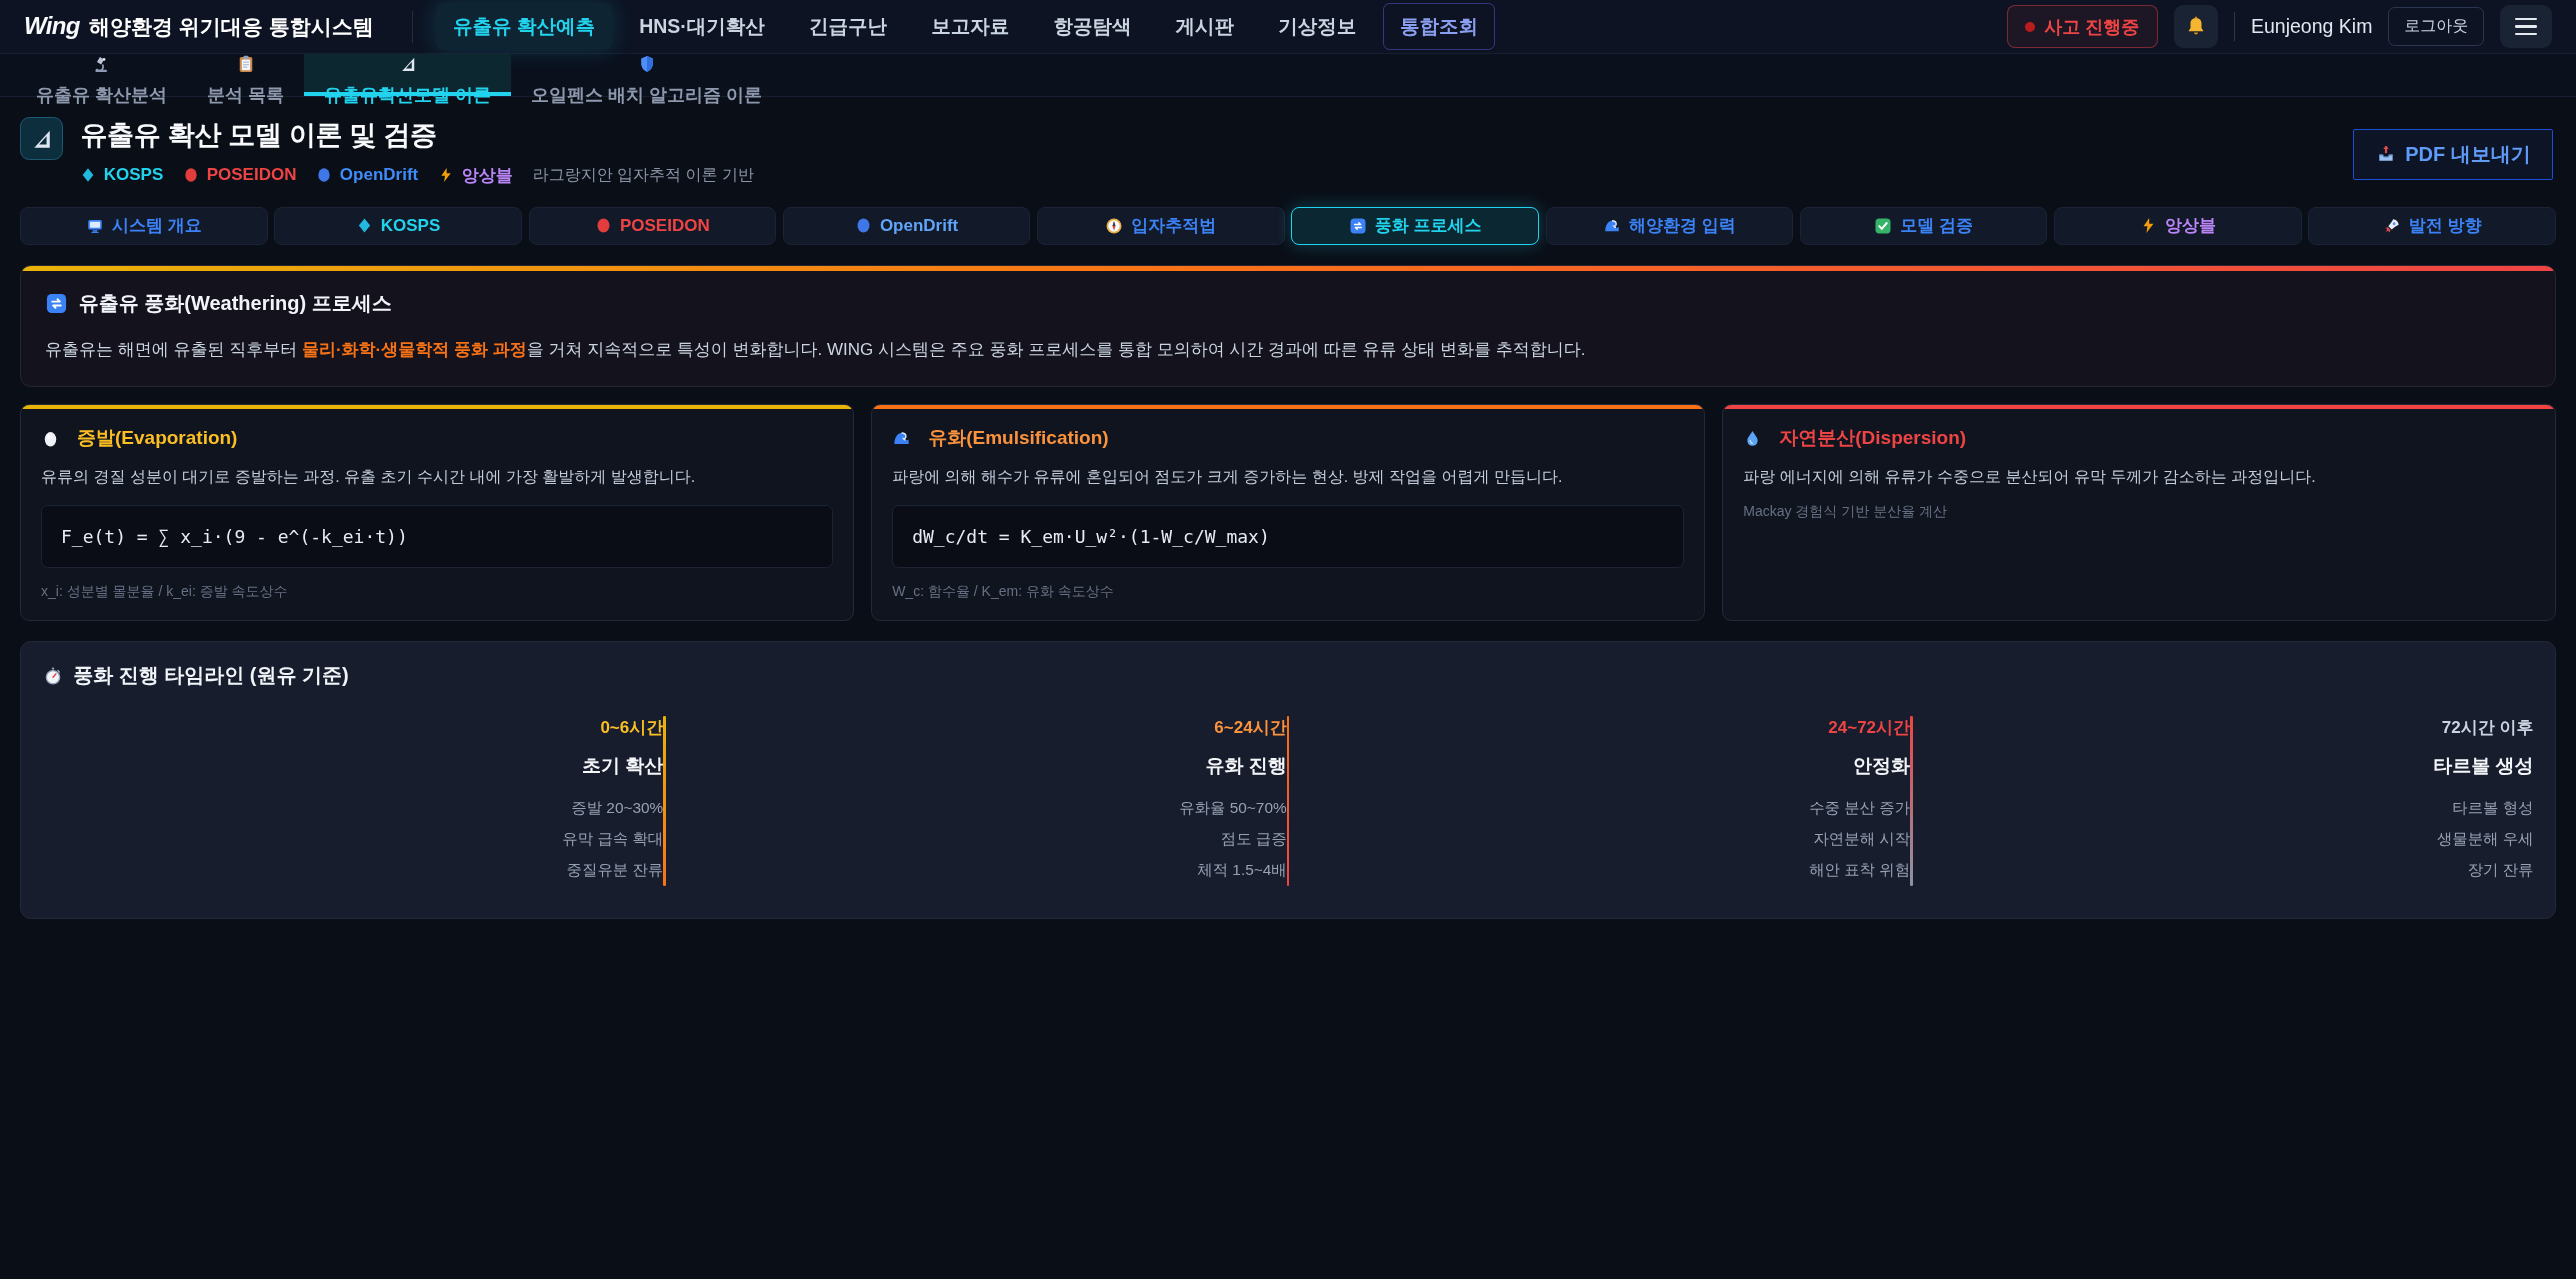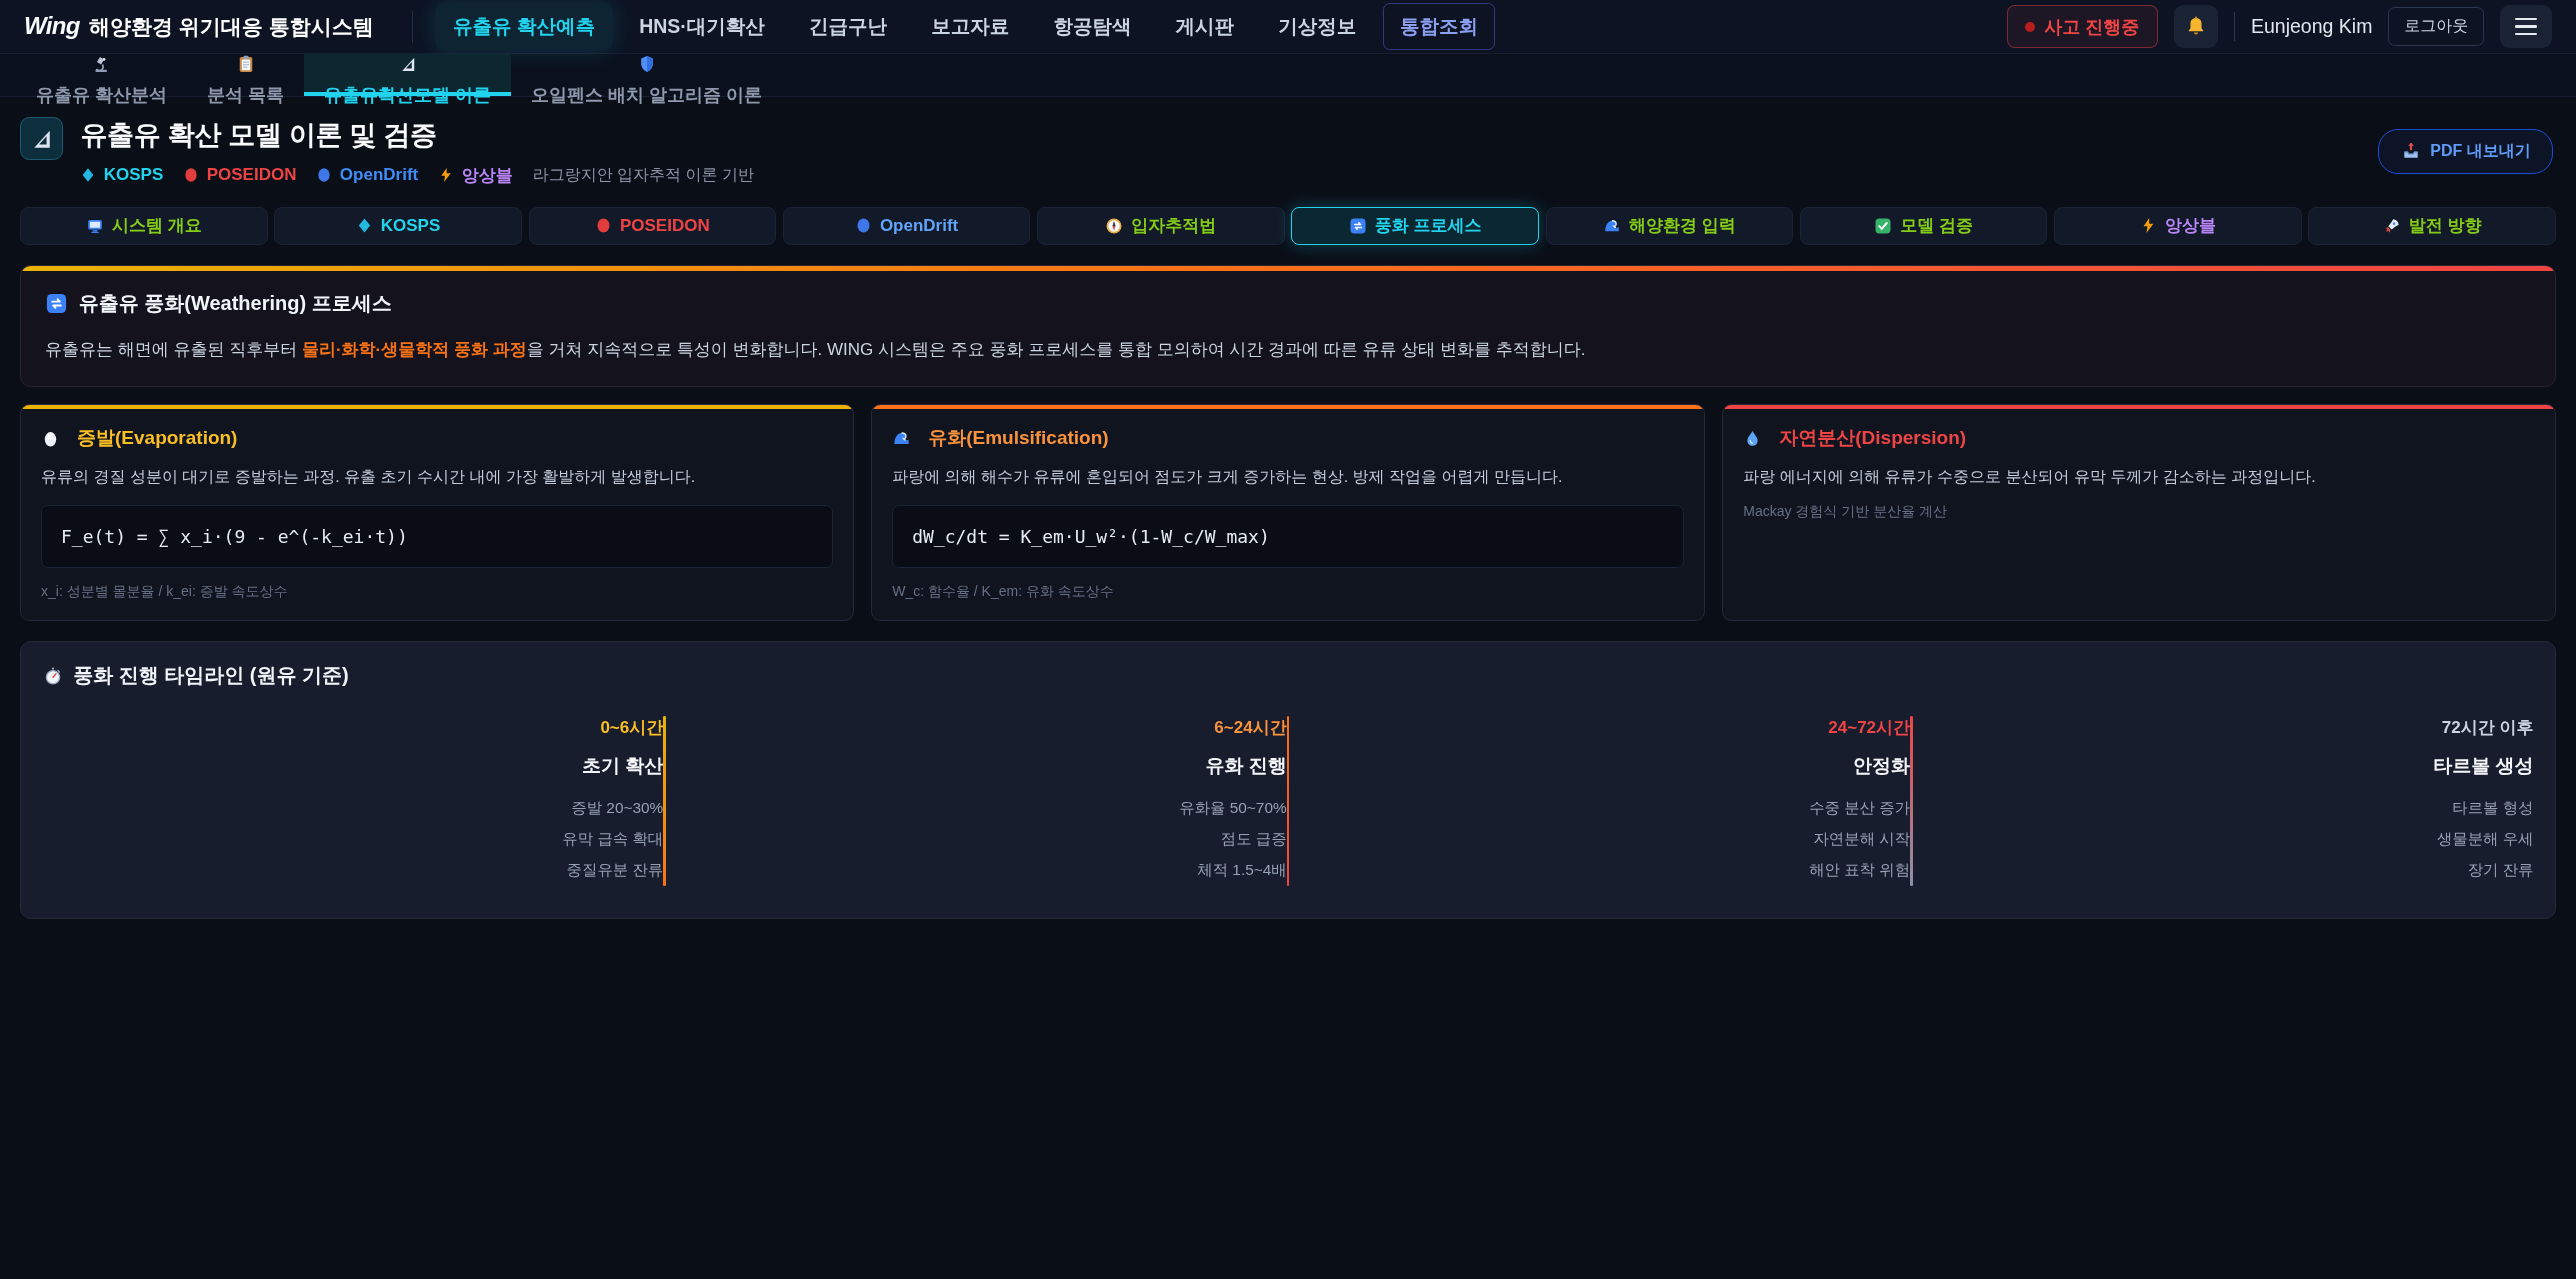--- a/index.html
+++ b/index.html
@@ -31,25 +31,25 @@
 
   
   .main { padding:14.8px 20px 0; }
   .page-head { display:flex; align-items:flex-start; gap:17.4px; position:relative; margin-top:5.4px; }
   .page-icon-box { width:43px; height:43px; border-radius:9.4px; background:#0d2e3c; border:1.3px solid #1b5a70; display:flex; align-items:center; justify-content:center; }
   .page-title { font-size:27px; font-weight:bold; color:#f8fafc; letter-spacing:-0.3px; }
   .badge-row { display:flex; align-items:center; gap:20px; margin-top:10.7px; }
   .badge { display:flex; align-items:center; gap:7.4px; font-size:17px; font-weight:bold; }
   .badge.kosps { color:#22d3ee; } .badge.poseidon { color:#ef4444; } .badge.opendrift { color:#3f8cf8; } .badge.ensemble { color:#b985f7; }
   .badge-sub { font-size:16px; color:#8b94a7; font-weight:normal; }
-  .pdf-btn { position:absolute; right:2.7px; top:12px; display:flex; align-items:center; gap:9.4px; border:1.3px solid #1d4ed8; background:rgba(37,99,235,.07); color:#5f9bf7; border-radius:20px; padding:10.7px 21.5px; font-size:16px; font-weight:bold; cursor:pointer; }
+  .pdf-btn { position:absolute; right:2.7px; top:12px; display:flex; align-items:center; gap:9.4px; border:1.3px solid #1d4ed8; background:rgba(37,99,235,.07); color:#5f9bf7; border-radius:2px; padding:10.7px 21.5px; font-size:20px; font-weight:bold; cursor:pointer; }
 
   
   .pillbar { display:flex; gap:6.7px; margin-top:20px; }
-  .pill { flex:1 1 0; height:38px; display:flex; align-items:center; justify-content:center; gap:8px; background:#121928; border:1.3px solid #1b2336; border-radius:8px; font-size:17px; font-weight:bold; color:#84cc16; cursor:pointer; white-space:nowrap; }
+  .pill { flex:1 1 0; height:38px; display:flex; align-items:center; justify-content:center; gap:8px; background:#121928; border:1.3px solid #1b2336; border-radius:8px; font-size:17px; font-weight:bold; color:#3b82f6; cursor:pointer; white-space:nowrap; }
   .pill.c-kosps { color:#22d3ee; } .pill.c-poseidon { color:#ef4444; } .pill.c-open { color:#60a5fa; } .pill.c-ens { color:#b985f7; }
   .pill.active { border-color:#22d3ee; color:#22d3ee; background:#0b2731; box-shadow:0 0 17.4px rgba(34,211,238,.28); }
 
   
   .weather-sec { margin-top:20px; background:#14131d; border:0.7px solid #2a2533; border-radius:10.7px; overflow:hidden; }
   .weather-sec .grad-top { height:4.7px; background:linear-gradient(90deg,#eab308,#f97316 45%,#ef4444); }
   .weather-inner { padding:19px 24px 24px; }
   .sec-title { display:flex; align-items:center; gap:10.7px; font-size:20px; font-weight:bold; color:#f1f5f9; }
   .weather-desc { margin-top:20px; font-size:17px; color:#cbd5e1; line-height:1.5; }
   .weather-desc .hl { color:#f97316; font-weight:bold; }

